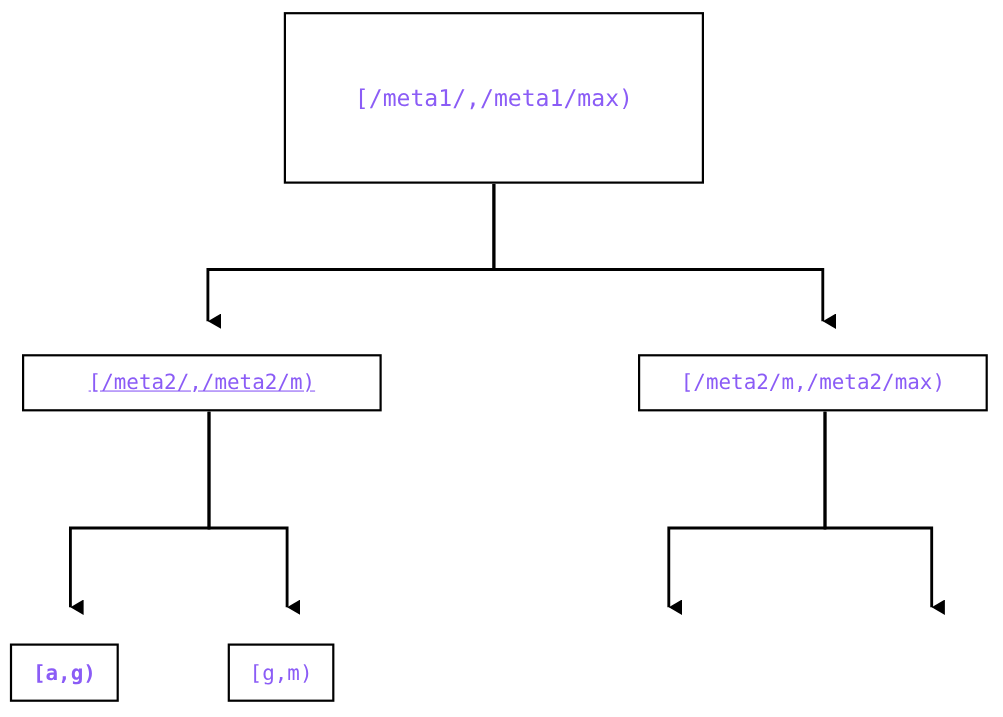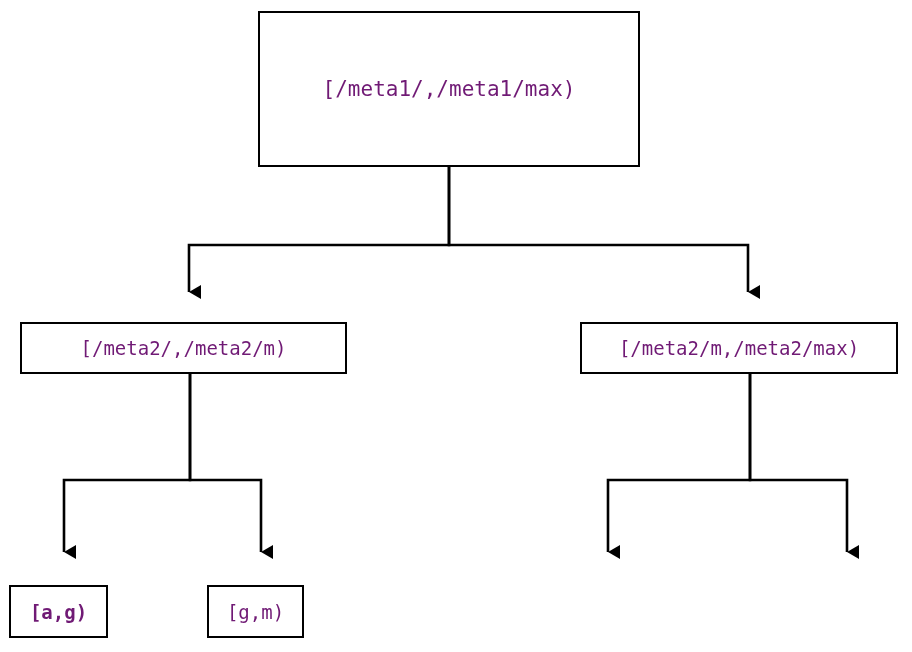--- a/index.html
+++ b/index.html
@@ -27,38 +27,39 @@
     pointer-events: none;
   }
   .node {
     position: absolute;
     box-sizing: border-box;
     border: 2px solid #000000;
     background: #ffffff;
     display: flex;
     align-items: center;
     justify-content: center;
-    color: #701a75;
+    color: #8b5cf6;
     font-family: "DejaVu Sans Mono", monospace;
     white-space: pre;
     letter-spacing: 0px;
   }
   .node-root {
     left: 258px;
     top: 11px;
     width: 382px;
     height: 156px;
     font-size: 21px;
   }
   .node-mid-left {
     left: 20px;
     top: 322px;
     width: 327px;
     height: 52px;
     font-size: 19px;
+    text-decoration: underline;
   }
   .node-mid-right {
     left: 580px;
     top: 322px;
     width: 318px;
     height: 52px;
     font-size: 19px;
   }
   .node-leaf {
     top: 585px;

